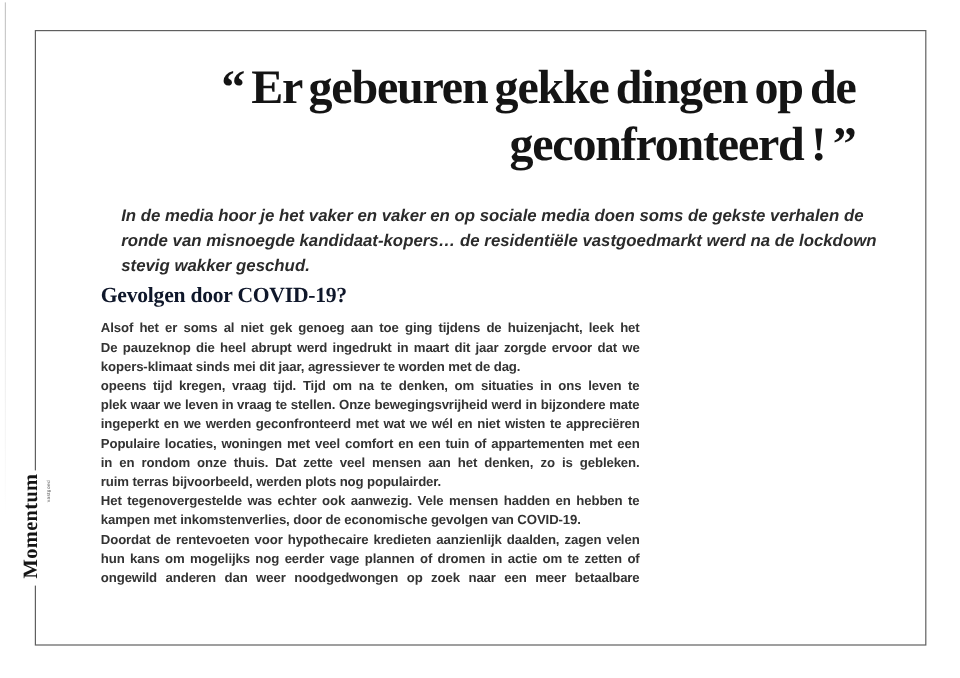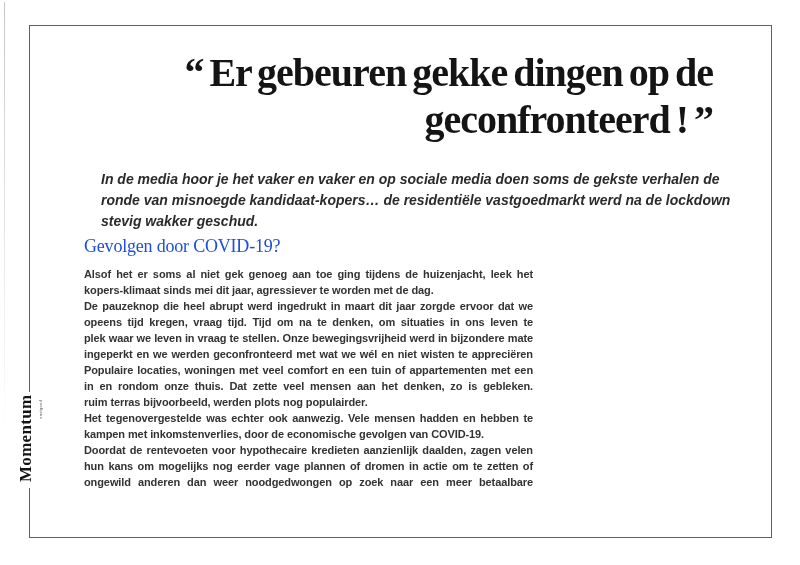--- a/index.html
+++ b/index.html
@@ -41,22 +41,22 @@
   }
   .hl-line { display: block; }
   .intro {
     position: absolute; left: 84px; top: 169px;
     font-style: italic; font-weight: 700;
     font-size: 14px; line-height: 21px; color: #2b2b2b; margin-left: 17px;
   }
   .intro-line { white-space: nowrap; }
   .section-heading {
     position: absolute; left: 84px; top: 236px; margin: 0;
-    font-family: "Liberation Serif", serif; font-weight: 400;
-    font-size: 18px; letter-spacing: -0.2px; color: #1d4ed8;
+    font-family: "Liberation Serif", serif; font-weight: 700;
+    font-size: 18px; letter-spacing: -0.2px; color: #0f172a;
   }
   .body-text {
     position: absolute; left: 84px; top: 266px; width: 449px;
     font-size: 11px; line-height: 16px; letter-spacing: -0.1px;
     color: #333333;
   }
   .body-line { text-align: left; font-weight: bold; }
   .body-line.justify { text-align: justify; text-align-last: justify; }
 </style>
 </head>
@@ -81,22 +81,22 @@
   <div class="intro">
       <div class="intro-line">In de media hoor je het vaker en vaker en op sociale media doen soms de gekste verhalen de</div>
       <div class="intro-line">ronde van misnoegde kandidaat-kopers… de residentiële vastgoedmarkt werd na de lockdown</div>
       <div class="intro-line">stevig wakker geschud.</div>
     </div>
 
   <h2 class="section-heading">Gevolgen door COVID-19?</h2>
 
   <div class="body-text">
       <div class="body-line justify">Alsof het er soms al niet gek genoeg aan toe ging tijdens de huizenjacht, leek het</div>
+      <div class="body-line justify">De pauzeknop die heel abrupt werd ingedrukt in maart dit jaar zorgde ervoor dat we</div>
       <div class="body-line">kopers-klimaat sinds mei dit jaar, agressiever te worden met de dag.</div>
-      <div class="body-line justify">De pauzeknop die heel abrupt werd ingedrukt in maart dit jaar zorgde ervoor dat we</div>
       <div class="body-line justify">opeens tijd kregen, vraag tijd. Tijd om na te denken, om situaties in ons leven te</div>
       <div class="body-line justify">plek waar we leven in vraag te stellen. Onze bewegingsvrijheid werd in bijzondere mate</div>
       <div class="body-line justify">ingeperkt en we werden geconfronteerd met wat we wél en niet wisten te appreciëren</div>
       <div class="body-line justify">Populaire locaties, woningen met veel comfort en een tuin of appartementen met een</div>
       <div class="body-line justify">in en rondom onze thuis. Dat zette veel mensen aan het denken, zo is gebleken.</div>
       <div class="body-line">ruim terras bijvoorbeeld, werden plots nog populairder.</div>
       <div class="body-line justify">Het tegenovergestelde was echter ook aanwezig. Vele mensen hadden en hebben te</div>
       <div class="body-line">kampen met inkomstenverlies, door de economische gevolgen van COVID-19.</div>
       <div class="body-line justify">Doordat de rentevoeten voor hypothecaire kredieten aanzienlijk daalden, zagen velen</div>
       <div class="body-line justify">hun kans om mogelijks nog eerder vage plannen of dromen in actie om te zetten of</div>

